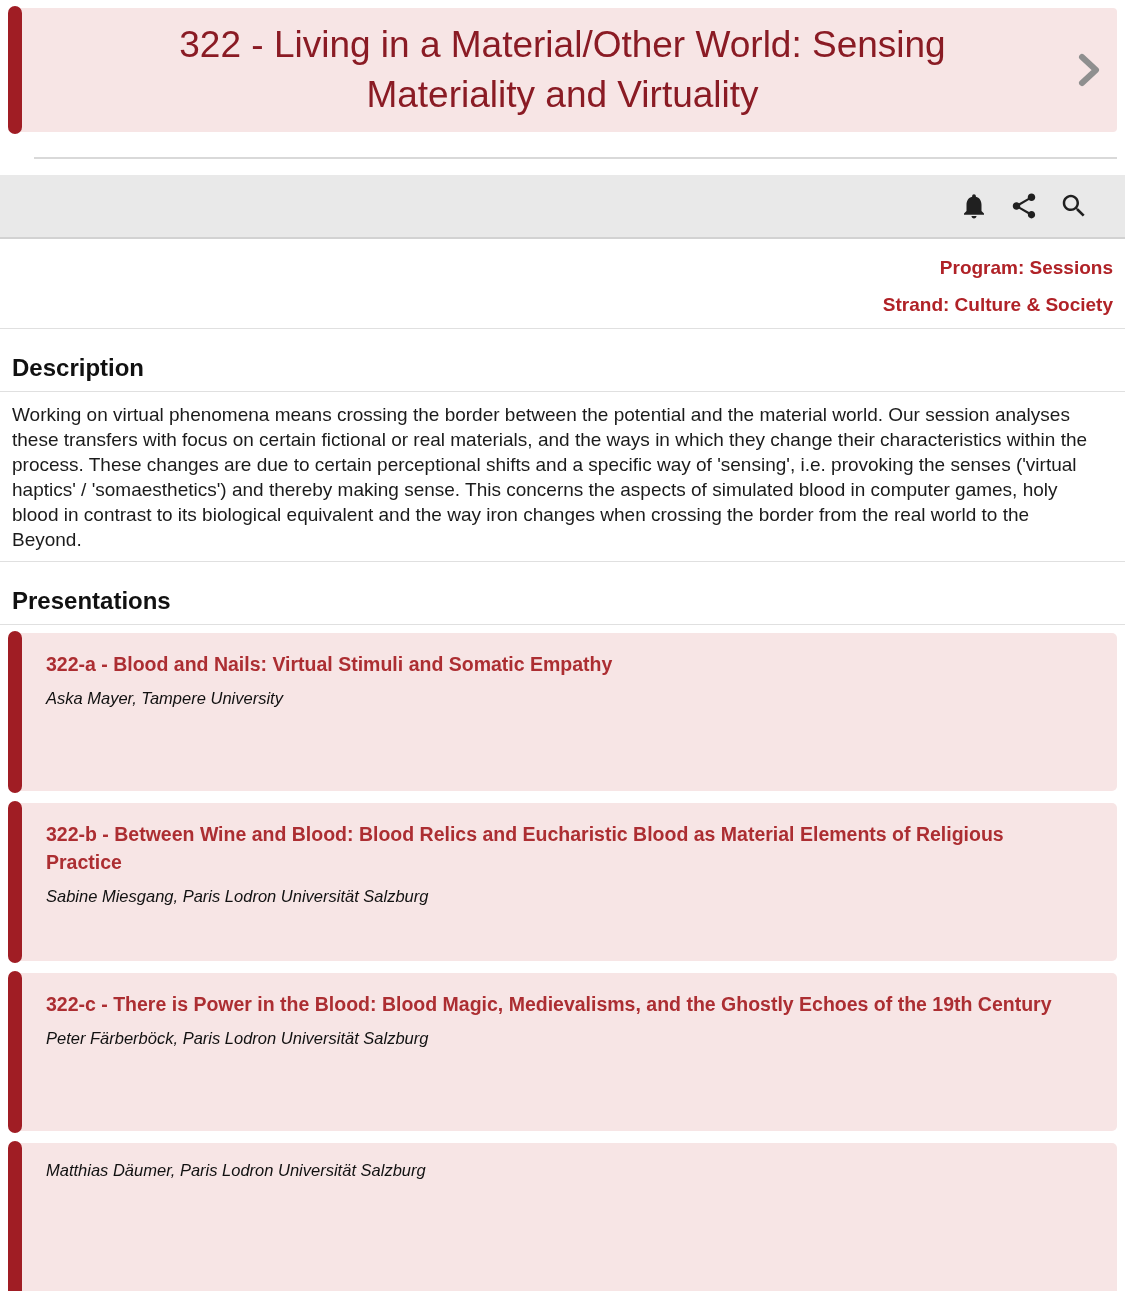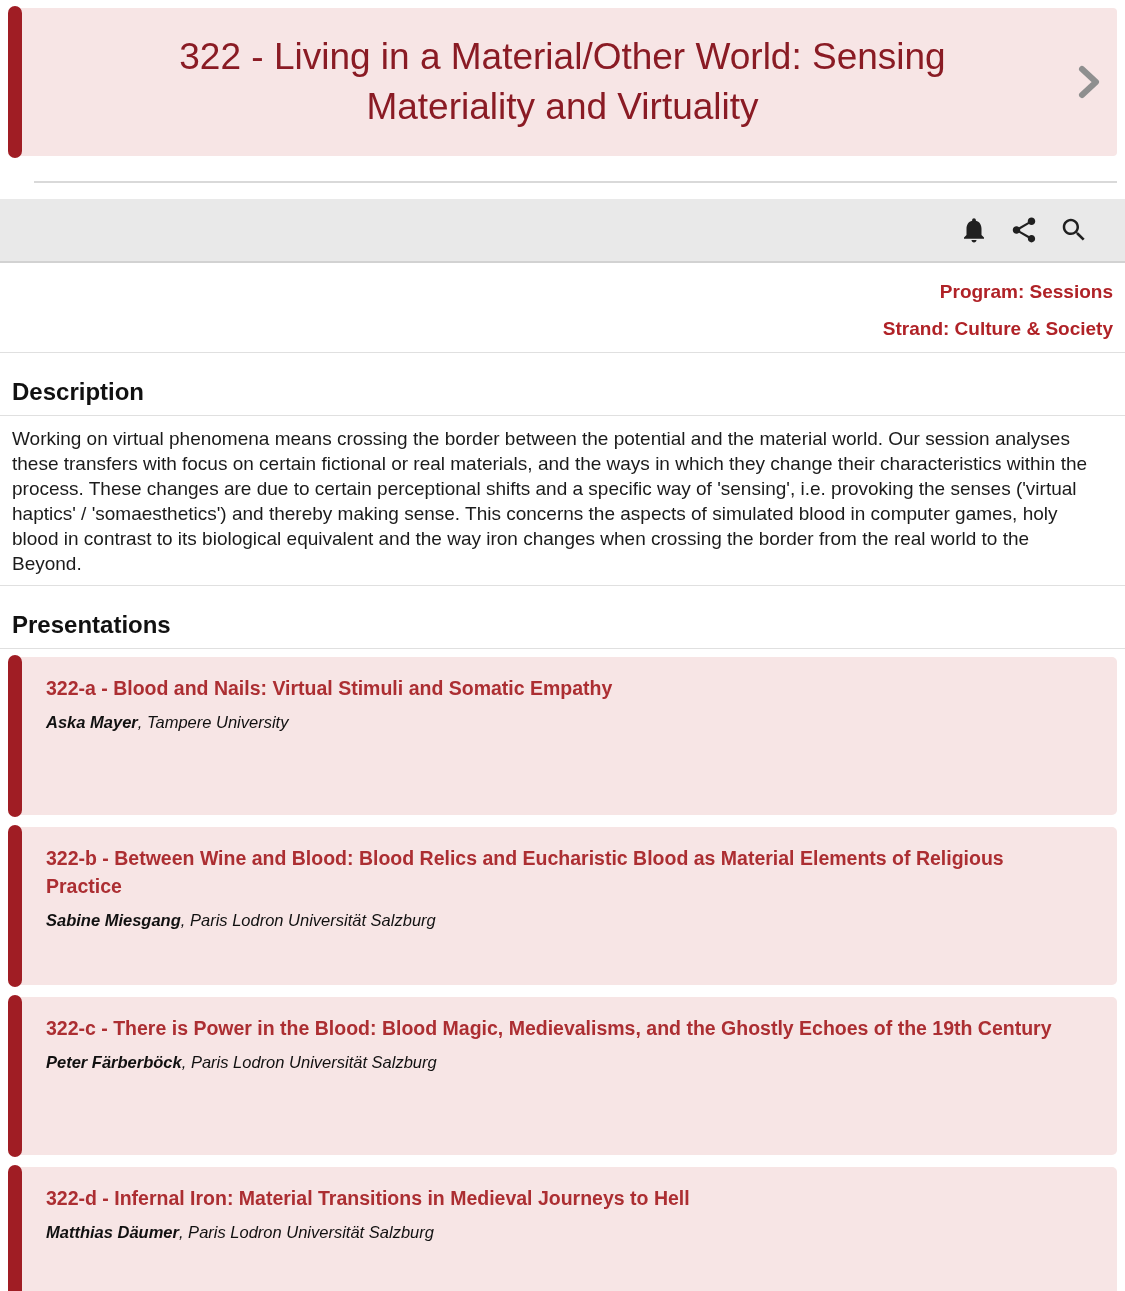--- a/index.html
+++ b/index.html
@@ -25,21 +25,21 @@
     cursor: pointer;
   }
   .accent-bar {
     position: absolute;
     left: 0; top: -2px; bottom: -2px;
     width: 14px;
     background: #a01d24;
     border-radius: 7px;
   }
   .banner-title {
-    margin: 16px;
+    margin: 4px;
     font-size: 37px;
     line-height: 50px;
     font-weight: 400;
     color: #8a1b24;
     text-align: center;
   }
   .banner-chevron {
     position: absolute;
     right: 14px; top: 50%;
     transform: translateY(-50%);
@@ -115,21 +115,21 @@
     line-height: 28px;
     font-weight: 700;
     color: #ac2e32;
   }
   .card-author {
     font-size: 16.5px;
     line-height: 20px;
     font-style: italic;
     color: #111111;
   }
-  .card-author .author-name { font-weight: 700; }
+  .card-author .author-name { font-weight: 400; }
 </style>
 </head>
 <body>
 
 <div class="banner-wrap">
   <div class="banner">
     <span class="accent-bar"></span>
     <h1 class="banner-title">322 - Living in a Material/Other World: Sensing Materiality and Virtuality</h1>
     <span class="banner-chevron">
       <svg viewBox="0 0 28 36" fill="none">
@@ -194,19 +194,18 @@
   <div class="card">
     <span class="accent-bar"></span>
     <h3 class="card-title">322-c - There is Power in the Blood: Blood Magic, Medievalisms, and the Ghostly Echoes of the 19th Century</h3>
     <div class="card-author">
       <span class="author-name">Peter Färberböck</span><span>, Paris Lodron Universität Salzburg</span>
     </div>
   </div>
 
   <div class="card">
     <span class="accent-bar"></span>
-    <h3 class="card-title">322-d - Infernal Iron: Material Transitions in Medieval Journeys to Hell</h3>
     <div class="card-author">
       <span class="author-name">Matthias Däumer</span><span>, Paris Lodron Universität Salzburg</span>
     </div>
   </div>
 
 </div>
 
 </body></html>

